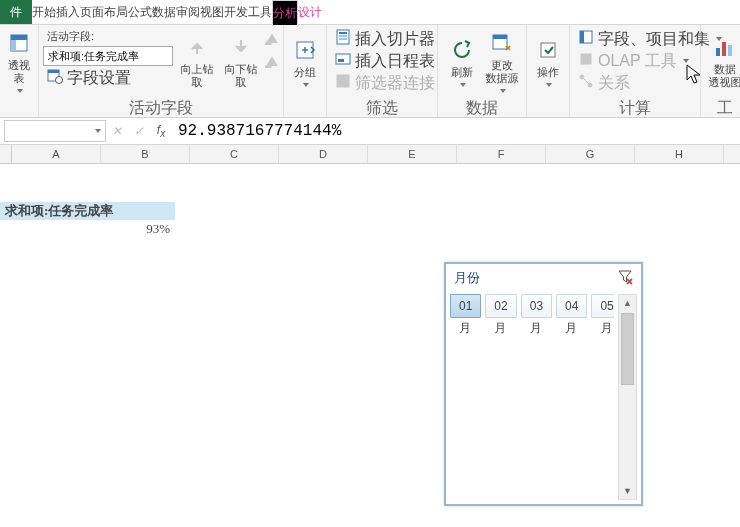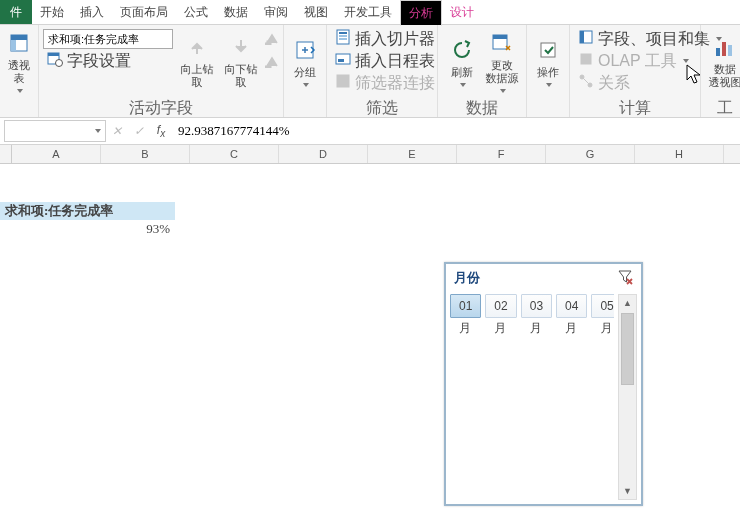--- a/index.html
+++ b/index.html
@@ -1,21 +1,21 @@
 <!DOCTYPE html>
 <html><head>
 <meta charset="utf-8">
 <style>
 html,body{margin:0;padding:0;font-family:"Microsoft YaHei","SimSun",sans-serif;font-size:12px;color:#444;background:#fff;overflow:hidden}
 .window{width:740px;height:527px;position:relative;background:#fff}
 
 
 .tabs{display:flex;align-items:center;height:24px;background:#fff;border-bottom:1px solid #d4d4d4}
 .tab-file{background:#217346;color:#fff;height:24px;line-height:24px;padding:0 10px;font-size:12px}
-.tab{height:24px;line-height:24px;padding:0 8px;font-size:12px;color:#444;cursor:pointer}
+.tab{height:24px;line-height:24px;padding:0 0;font-size:12px;color:#444;cursor:pointer}
 .tab.context{color:#D83B95}
 .tab.active{background:#000000;border:1px solid #d4d4d4;border-bottom:1px solid #f5f5f5;margin-bottom:-1px}
 
 
 .ribbon{display:flex;height:92px;background:#f5f5f5;border-bottom:1px solid #d4d4d4}
 .group{display:flex;flex-direction:column;border-right:1px solid #e0e0e0;padding:2px 4px 0;position:relative}
 .group-body{flex:1;display:flex;align-items:flex-start}
 .group-title{text-align:center;font-size:16px;color:#666;height:16px;line-height:14px}
 .bigbtn{display:flex;flex-direction:column;align-items:center;justify-content:center;width:40px;height:70px;gap:4px}
 .bigbtn .ic{width:24px;height:24px;display:flex;align-items:center;justify-content:center}
@@ -27,35 +27,35 @@
 .mini-input{width:120px;height:18px;border:1px solid #aaa;background:#fff;padding:0 4px;font-size:11px;font-family:inherit}
 .field-label{font-size:11px;color:#444;padding:0 4px}
 .tri-down{display:inline-block;width:0;height:0;border-left:3px solid transparent;border-right:3px solid transparent;border-top:4px solid #777;margin-left:2px;vertical-align:middle}
 
 
 .fbar{display:flex;align-items:center;height:26px;border-bottom:1px solid #d4d4d4;background:#fff}
 .namebox{width:100px;height:20px;border:1px solid #ccc;margin-left:4px;display:flex;align-items:center;justify-content:center;font-size:11px}
 .namebox .tri-down{margin-left:auto;margin-right:4px}
 .fx-cancel,.fx-ok,.fx-fx{width:22px;text-align:center;color:#bbb;font-style:italic}
 .fx-fx{color:#555;font-style:italic}
-.formula-input{flex:1;border:none;outline:none;font-family:Liberation Serif, serif;font-size:13px;padding:0 6px}
+.formula-input{flex:1;border:none;outline:none;font-family:Liberation Mono, monospace;font-size:16px;padding:0 6px}
 
 
 .colheads{display:flex;height:18px;border-bottom:1px solid #ccc;background:#f3f3f3}
 .rowhead-spacer{width:11px;border-right:1px solid #ccc}
 .ch{flex:0 0 88px;text-align:center;line-height:18px;font-size:11px;color:#555;border-right:1px solid #ddd}
 
 
 .grid{position:relative;height:344px;background:#fff}
 .cell-a3{position:absolute;left:0;top:38px;width:170px;height:18px;font-weight:bold;font-family:SimSun,serif;font-size:13px;padding-left:5px;line-height:18px;background:#cfe7f5}
 .cell-a4{position:absolute;left:0;top:56px;width:170px;height:18px;text-align:right;font-family:SimSun,serif;font-size:13px;padding-right:5px;line-height:18px}
 
 
 .slicer{position:absolute;left:444px;top:262px;width:195px;height:240px;border:2px solid #9bb6cc;background:#fff;box-shadow:0 0 2px rgba(0,0,0,0.2)}
-.slicer-head{display:flex;align-items:center;height:28px;padding:0 8px;color:#1f497d;font-weight:bold;font-size:13px}
+.slicer-head{display:flex;align-items:center;height:28px;padding:0 8px;color:#1f497d;font-weight:normal;font-size:13px}
 .slicer-clear{margin-left:auto;color:#c0504d}
 .slicer-body{position:absolute;top:30px;left:4px;right:4px;bottom:4px;display:flex}
 .slicer-list{flex:1;display:flex;flex-direction:row;gap:4px;overflow:hidden}
 .slicer-item{height:22px;line-height:22px;border:1px solid #c8d6e5;border-radius:1px;padding:0 8px;font-size:12px;background:linear-gradient(#fdfdfd,#f0f4f8)}
 .slicer-item.sel{background:linear-gradient(#d6e8f5,#b8d6ec);border-color:#7fa7c9}
 .slicer-scroll{width:17px;margin-left:4px;background:#f0f0f0;border:1px solid #dcdcdc;position:relative}
 .slicer-scroll .up,.slicer-scroll .dn{position:absolute;left:0;right:0;height:16px;text-align:center;font-size:9px;line-height:16px;color:#666}
 .slicer-scroll .up{top:0}
 .slicer-scroll .dn{bottom:0}
 .slicer-scroll .thumb{position:absolute;left:2px;right:2px;top:18px;height:70px;background:#cdcdcd;border:1px solid #bfbfbf}
@@ -96,20 +96,21 @@
         <span class="lbl">透视表</span>
         <span class="tri-down"></span>
       </div>
     </div>
     <div class="group-title"></div>
   </div>
 
   <div class="group" style="width:254px">
     <div class="group-body" style="gap:4px">
       <div class="col" style="padding-top:2px">
+        <div class="field-label">活动字段:</div>
         <input class="mini-input" value="求和项:任务完成率" style="">
         <div class="row-item">
           <span><svg width="16" height="16">
                   <rect x="1" y="2" width="11" height="11" fill="#fff" stroke="#3a7ab5"></rect>
                   <rect x="1" y="2" width="11" height="3" fill="#3a7ab5"></rect>
                   <circle cx="12" cy="12" r="3.5" fill="#fff" stroke="#555"></circle>
                 </svg></span>
           <span>字段设置</span>
         </div>
       </div>

